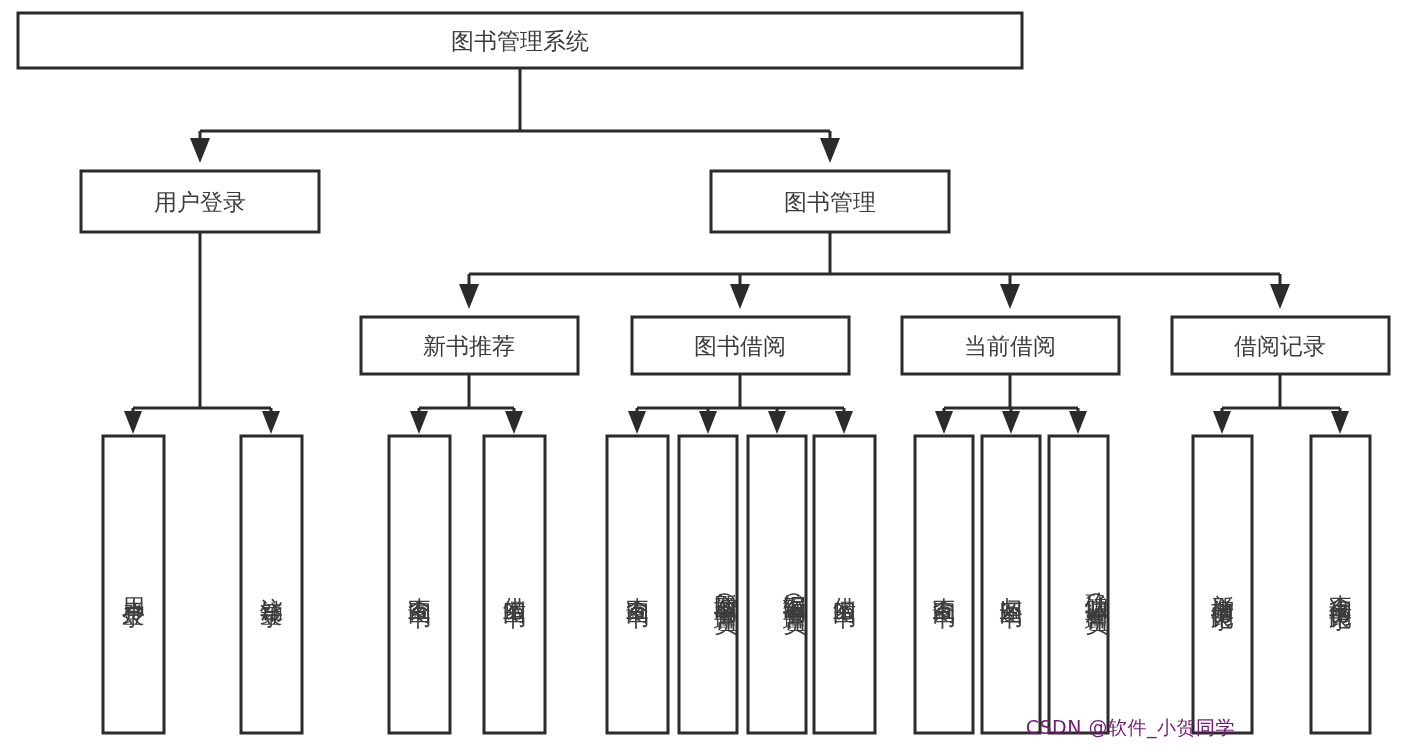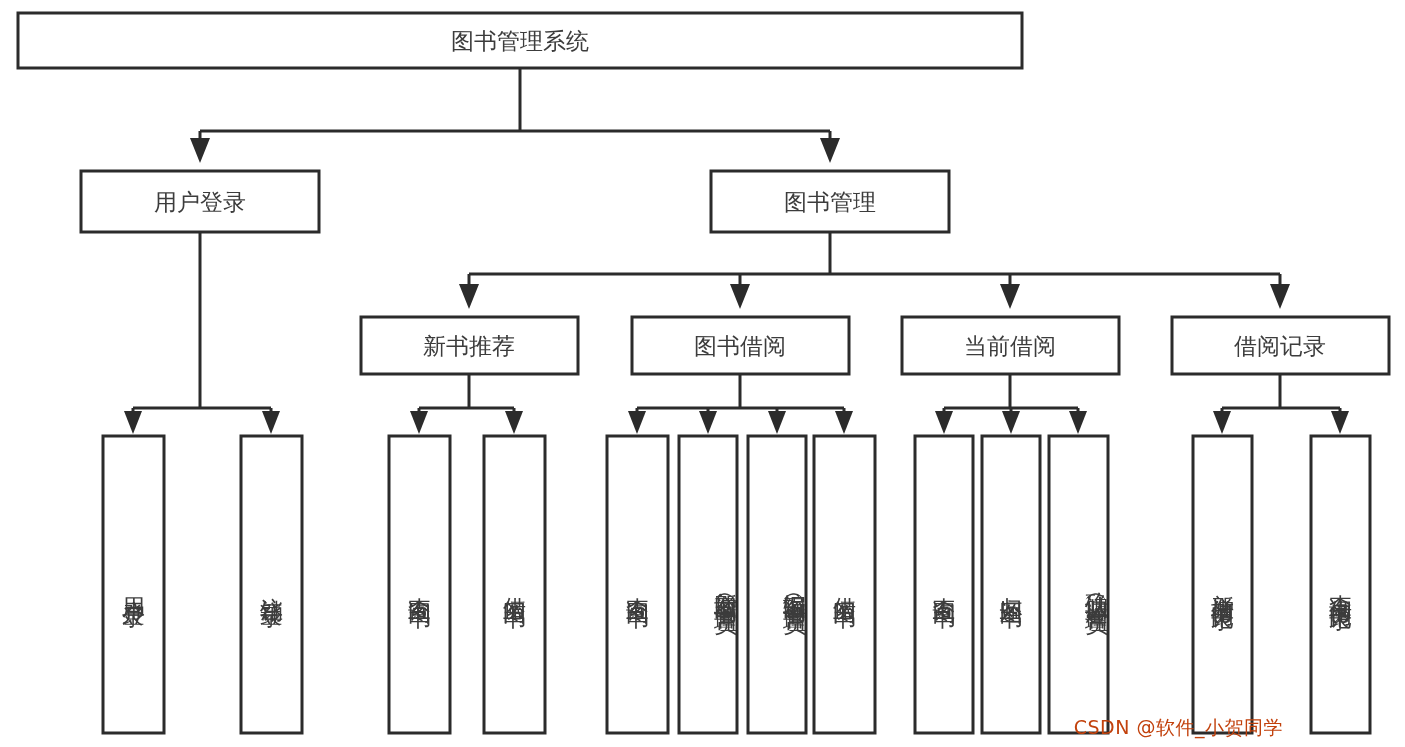--- a/index.html
+++ b/index.html
@@ -11,21 +11,20 @@
     width: 1405px;
     height: 747px;
     font-family: "DejaVu Sans", "Liberation Sans", sans-serif;
     overflow: hidden;
   }
   #diagram-root {
     position: relative;
     width: 1243px;
     height: 747px;
     background: #ffffff;
-    padding-left: 48px;
   }
   svg.diagram-canvas {
     position: absolute;
     top: 0;
     left: 0;
     width: 1405px;
     height: 747px;
   }
   .node-box {
     fill: #ffffff;
@@ -62,21 +61,21 @@
     align-items: center;
     justify-content: center;
     white-space: nowrap;
     pointer-events: none;
   }
   .watermark {
     position: absolute;
     right: 8px;
     bottom: 6px;
     font-size: 19px;
-    color: #c2410c;
+    color: #701a75;
     font-family: "DejaVu Sans", "Liberation Sans", sans-serif;
     white-space: nowrap;
     letter-spacing: 0.5px;
   }
 </style>
 </head>
 <body>
 
 <div id="diagram-root">
 

